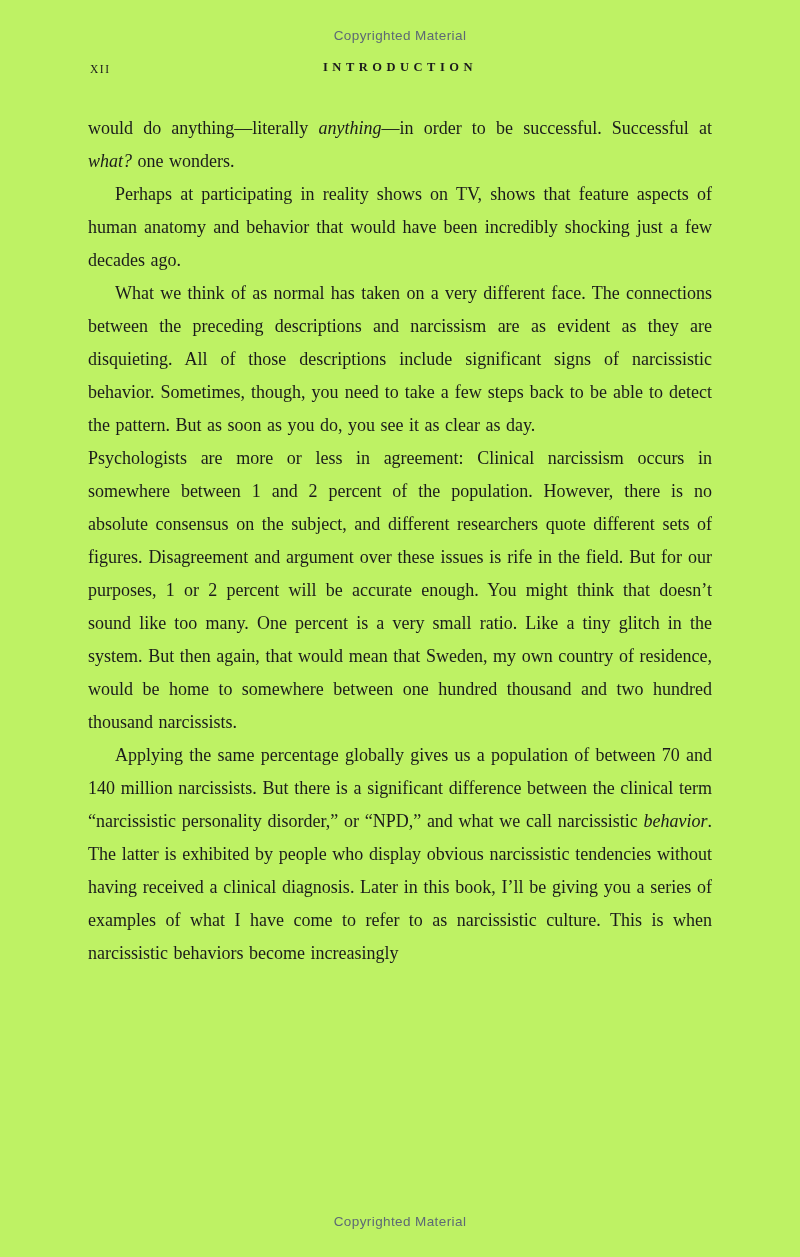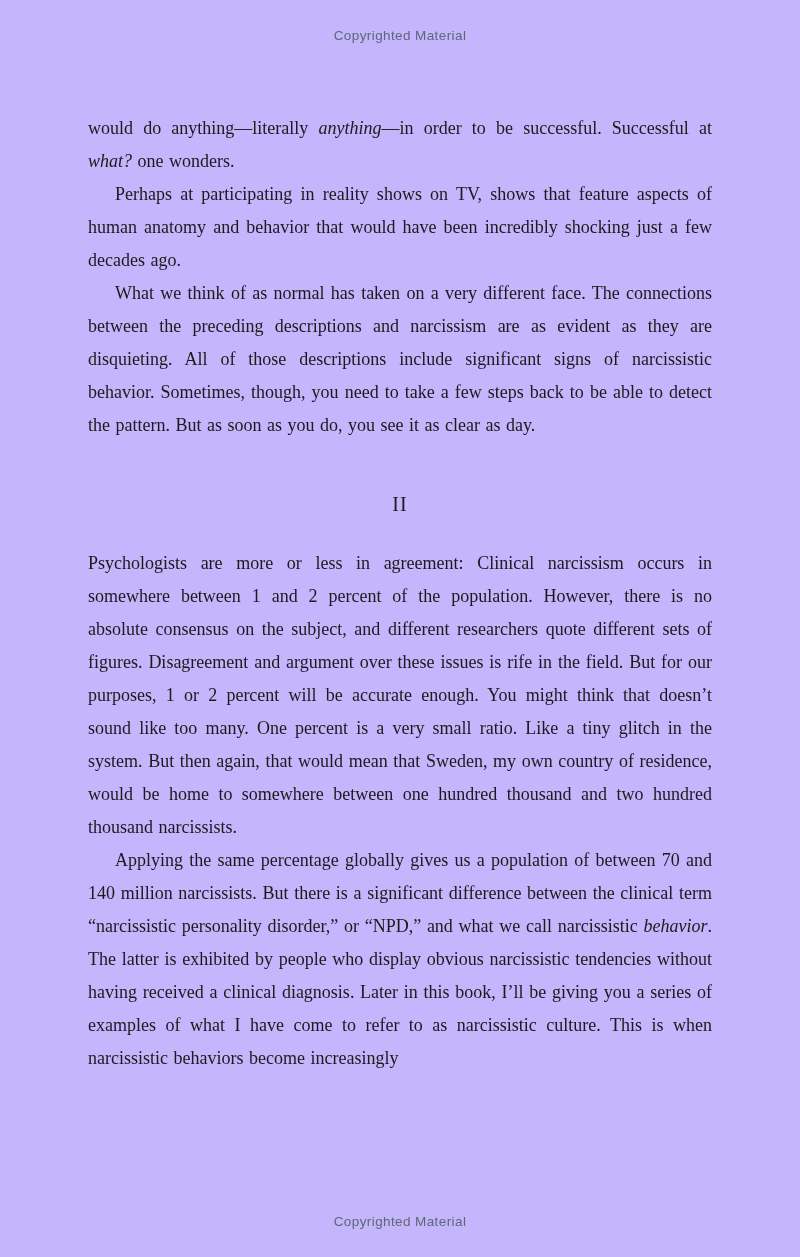--- a/index.html
+++ b/index.html
@@ -1,21 +1,21 @@
 <!DOCTYPE html>
 <html><head>
 <meta charset="utf-8">
 <style>
   * { margin: 0; padding: 0; box-sizing: border-box; }
   html, body { background: #e9e9e9; }
   .page {
     width: 800px;
     height: 1257px;
     margin: 0 auto;
-    background: #c4b5fd;
+    background: #bef264;
     position: relative;
     font-family: "Liberation Serif", serif;
     color: #1b1b1b;
     overflow: hidden;
   }
   .notice {
     font-family: "Liberation Sans", sans-serif;
     font-size: 13.5px;
     color: #5d6974;
     text-align: center;
@@ -70,29 +70,32 @@
     margin: 46px 0 26px 0;
   }
 </style>
 </head>
 <body>
 
 <div class="page">
 
   <div class="notice top-notice">Copyrighted Material</div>
 
+  <div class="header-row">
+    <span class="page-number">XII</span>
+    <div class="chapter-title">INTRODUCTION</div>
+  </div>
 
   <div class="body-text">
     <div>
         <p class="para"><span>would do anything—literally </span><span class="it">anything</span><span>—in order to be successful. Successful at </span><span class="it">what?</span><span> one wonders.</span></p>
         <p class="para indent"><span>Perhaps at participating in reality shows on TV, shows that feature aspects of human anatomy and behavior that would have been incredibly shocking just a few decades ago.</span></p>
         <p class="para indent"><span>What we think of as normal has taken on a very different face. The connections between the preceding descriptions and narcissism are as evident as they are disquieting. All of those descriptions include significant signs of narcissistic behavior. Sometimes, though, you need to take a few steps back to be able to detect the pattern. But as soon as you do, you see it as clear as day.</span></p>
       </div>
 
-    <div class="divider">II</div>
 
     <div>
         <p class="para"><span>Psychologists are more or less in agreement: Clinical narcissism occurs in somewhere between 1 and 2 percent of the population. However, there is no absolute consensus on the subject, and different researchers quote different sets of figures. Disagreement and argument over these issues is rife in the field. But for our purposes, 1 or 2 percent will be accurate enough. You might think that doesn’t sound like too many. One percent is a very small ratio. Like a tiny glitch in the system. But then again, that would mean that Sweden, my own country of residence, would be home to somewhere between one hundred thousand and two hundred thousand narcissists.</span></p>
         <p class="para indent"><span>Applying the same percentage globally gives us a population of between 70 and 140 million narcissists. But there is a significant difference between the clinical term “narcissistic personality disorder,” or “NPD,” and what we call narcissistic </span><span class="it">behavior</span><span>. The latter is exhibited by people who display obvious narcissistic tendencies without having received a clinical diagnosis. Later in this book, I’ll be giving you a series of examples of what I have come to refer to as narcissistic culture. This is when narcissistic behaviors become increasingly</span></p>
       </div>
   </div>
 
   <div class="notice bottom-notice">Copyrighted Material</div>
 
 </div>

